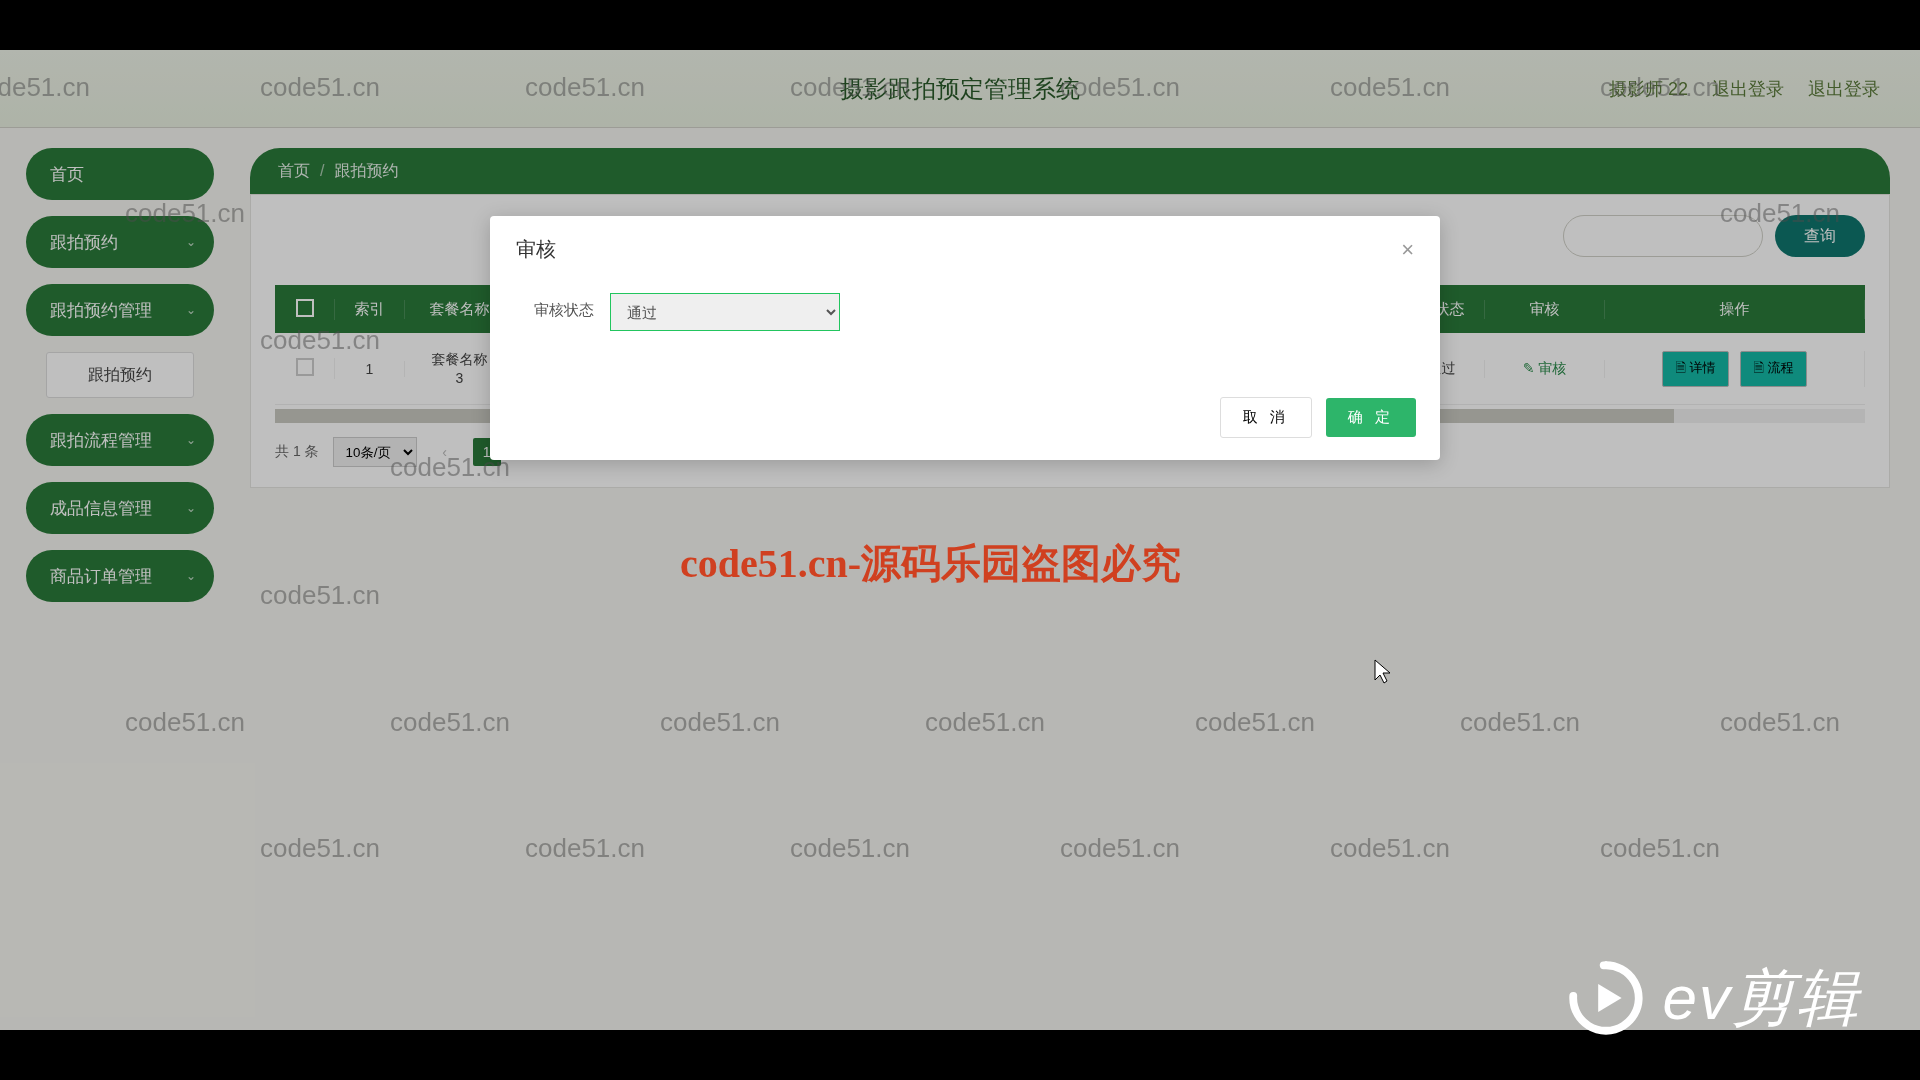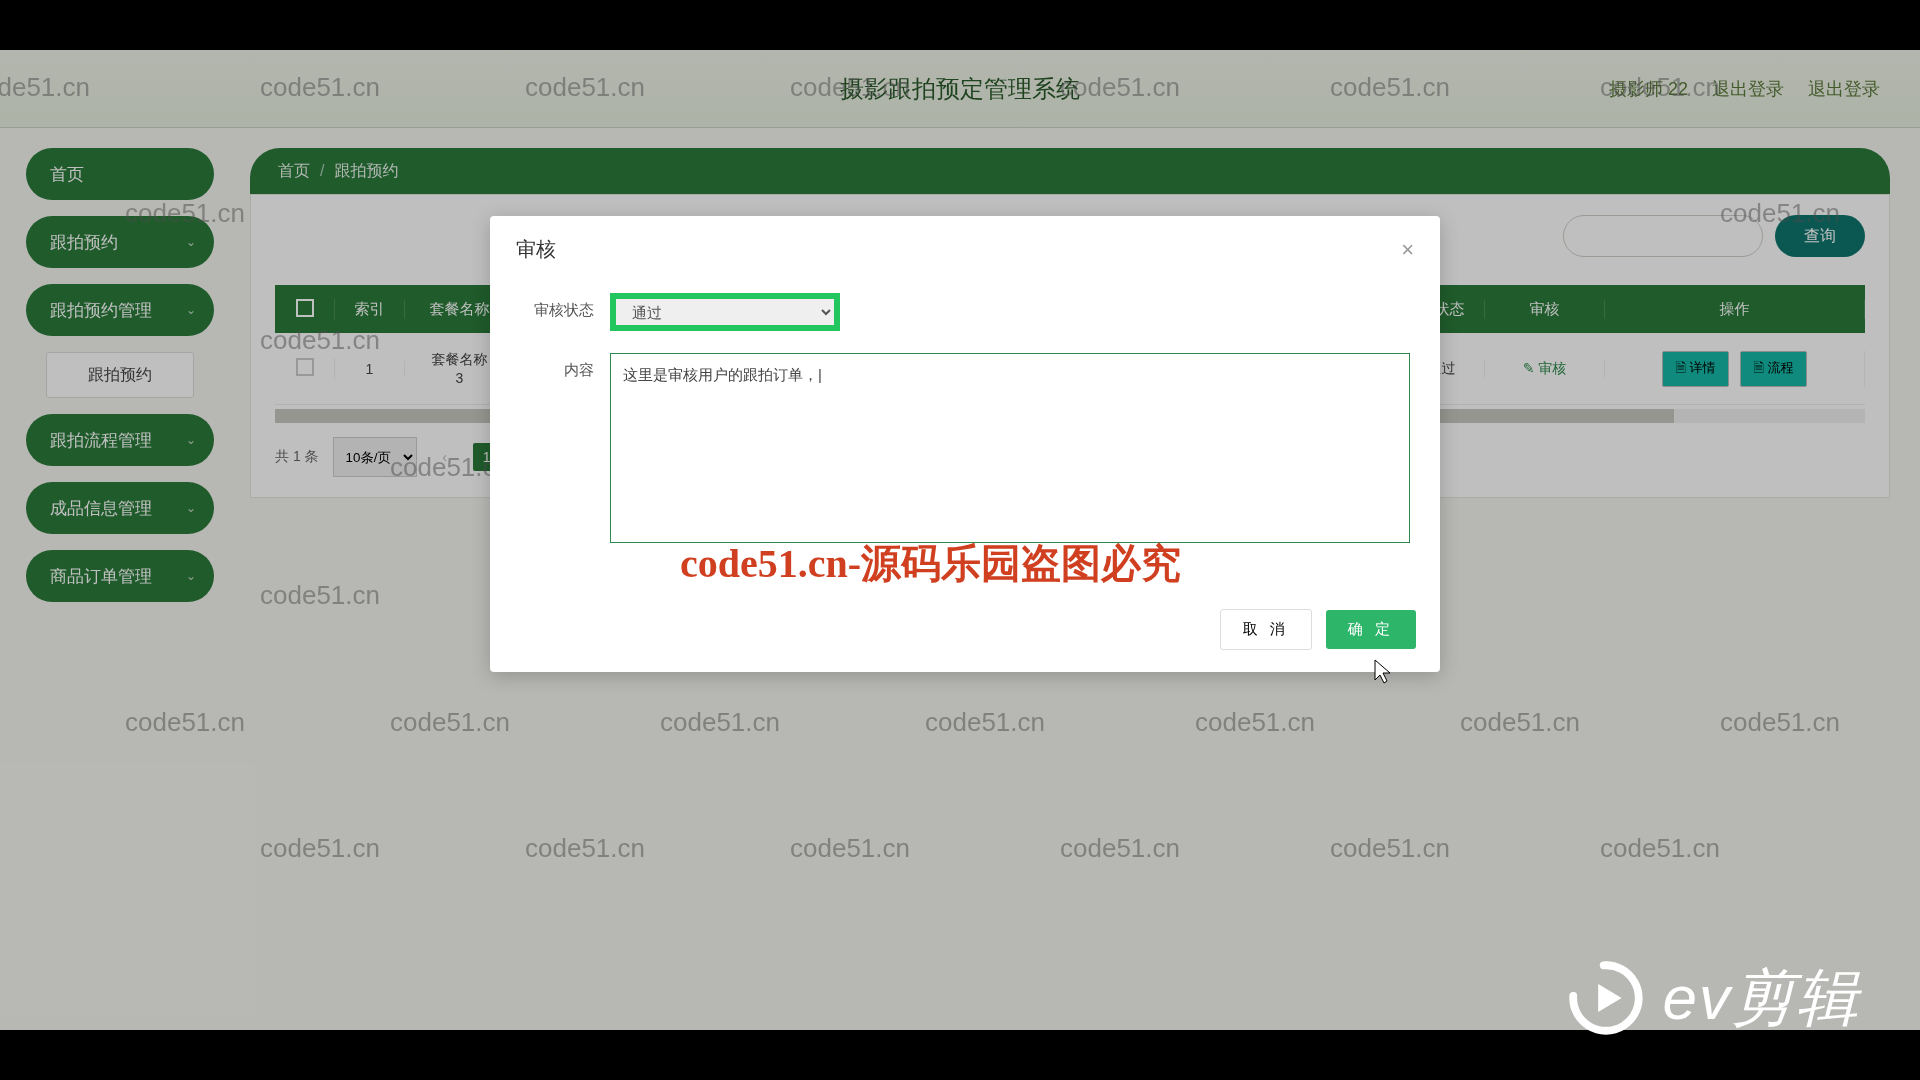--- a/index.html
+++ b/index.html
@@ -36,32 +36,32 @@
 .trow { display: flex; height: 72px; align-items: center; border-bottom: 1px solid #eee; font-size: 14px; color: #444; }
 .td { border-right: 1px solid #f0f0f0; }
 .td.name { line-height: 1.3; }
 .chkbox { width: 18px; height: 18px; border: 2px solid #fff; display: inline-block; }
 .trow .chkbox { border-color: #ccc; }
 .audit-link { color: #2a8a4a; cursor: pointer; }
 .op-btn { border: 1px solid #bbb; background: #14b8a6; padding: 6px 12px; margin: 0 4px; font-size: 13px; cursor: pointer; border-radius: 2px; }
 .scroll-bar { height: 14px; background: #f0f0f0; position: relative; margin-top: 4px; }
 .scroll-thumb { position: absolute; left: 0; top: 0; height: 100%; width: 88%; background: #c8c8c0; }
 .pager { display: flex; align-items: center; gap: 14px; margin-top: 14px; font-size: 14px; color: #666; }
-.pager select { height: 40px; padding: 0 8px; border: 1px solid #ccc; }
+.pager select { height: 30px; padding: 0 8px; border: 1px solid #ccc; }
 .pager .nav-btn { width: 28px; height: 28px; display: flex; align-items: center; justify-content: center; color: #bbb; cursor: pointer; }
 .pager .pnum { width: 28px; height: 28px; background: #2a7a3a; color: #fff; display: flex; align-items: center; justify-content: center; border-radius: 2px; }
 .modal-mask { position: absolute; inset: 0; background: rgba(0,0,0,0.25); z-index: 20; }
 .modal { position: absolute; left: 490px; top: 216px; width: 950px; background: #fff; border-radius: 4px; z-index: 30; box-shadow: 0 4px 20px rgba(0,0,0,0.2); }
 .modal-head { padding: 20px 26px; display: flex; justify-content: space-between; align-items: center; }
 .modal-title { font-size: 20px; color: #333; }
 .modal-close { font-size: 22px; color: #999; cursor: pointer; background: none; border: none; }
 .modal-body { padding: 10px 30px 30px; }
 .form-row { display: flex; align-items: flex-start; margin-bottom: 22px; }
 .form-label { width: 90px; text-align: right; padding-right: 16px; font-size: 15px; color: #555; padding-top: 8px; }
-.form-select { height: 38px; width: 230px; border: 6px solid #22c55e; padding: 0 12px; font-size: 15px; color: #555; }
+.form-select { height: 38px; width: 230px; border: 1px solid #22c55e; padding: 0 12px; font-size: 15px; color: #555; }
 .form-textarea { flex: 1; height: 190px; border: 1px solid #2a8a4a; padding: 12px; font-size: 15px; resize: none; font-family: inherit; color: #444; outline: none; }
 .modal-foot { padding: 14px 24px 22px; display: flex; justify-content: flex-end; gap: 14px; align-items: center; }
 .btn-cancel { border: 1px solid #ddd; background: #fff; padding: 10px 22px; font-size: 15px; cursor: pointer; border-radius: 3px; letter-spacing: 4px; }
 .btn-ok { border: none; background: #2db56a; color: #fff; padding: 10px 22px; font-size: 15px; cursor: pointer; border-radius: 3px; letter-spacing: 4px; }
 .center-wm { position: absolute; left: 680px; top: 536px; font-size: 40px; color: #d04020; font-weight: 700; z-index: 40; pointer-events: none; font-family: "SimSun", serif; }
 .cursor { position: absolute; left: 1372px; top: 658px; z-index: 50; pointer-events: none; }
 .ev-logo { position: absolute; right: 60px; bottom: 40px; z-index: 60; display: flex; align-items: center; gap: 18px; color: #fff; pointer-events: none; }
 .ev-play { width: 78px; height: 78px; }
 .ev-text { font-size: 62px; font-weight: 500; font-style: italic; letter-spacing: 2px; }
 </style>
@@ -158,24 +158,20 @@
 <div class="modal-mask"></div>
 <div class="modal">
   <div class="modal-head">
     <div class="modal-title">审核</div>
     <button class="modal-close">×</button>
   </div>
   <div class="modal-body">
     <div class="form-row">
       <div class="form-label">审核状态</div>
       <select class="form-select"><option>通过</option></select>
-    </div>
-    <div class="form-row">
-      <div class="form-label">内容</div>
-      <textarea class="form-textarea" style="">这里是审核用户的跟拍订单，|</textarea>
     </div>
   </div>
   <div class="modal-foot">
     <button class="btn-cancel">取 消</button>
     <button class="btn-ok">确 定</button>
   </div>
 </div>
 
 <div class="center-wm">code51.cn-源码乐园盗图必究</div>
 

